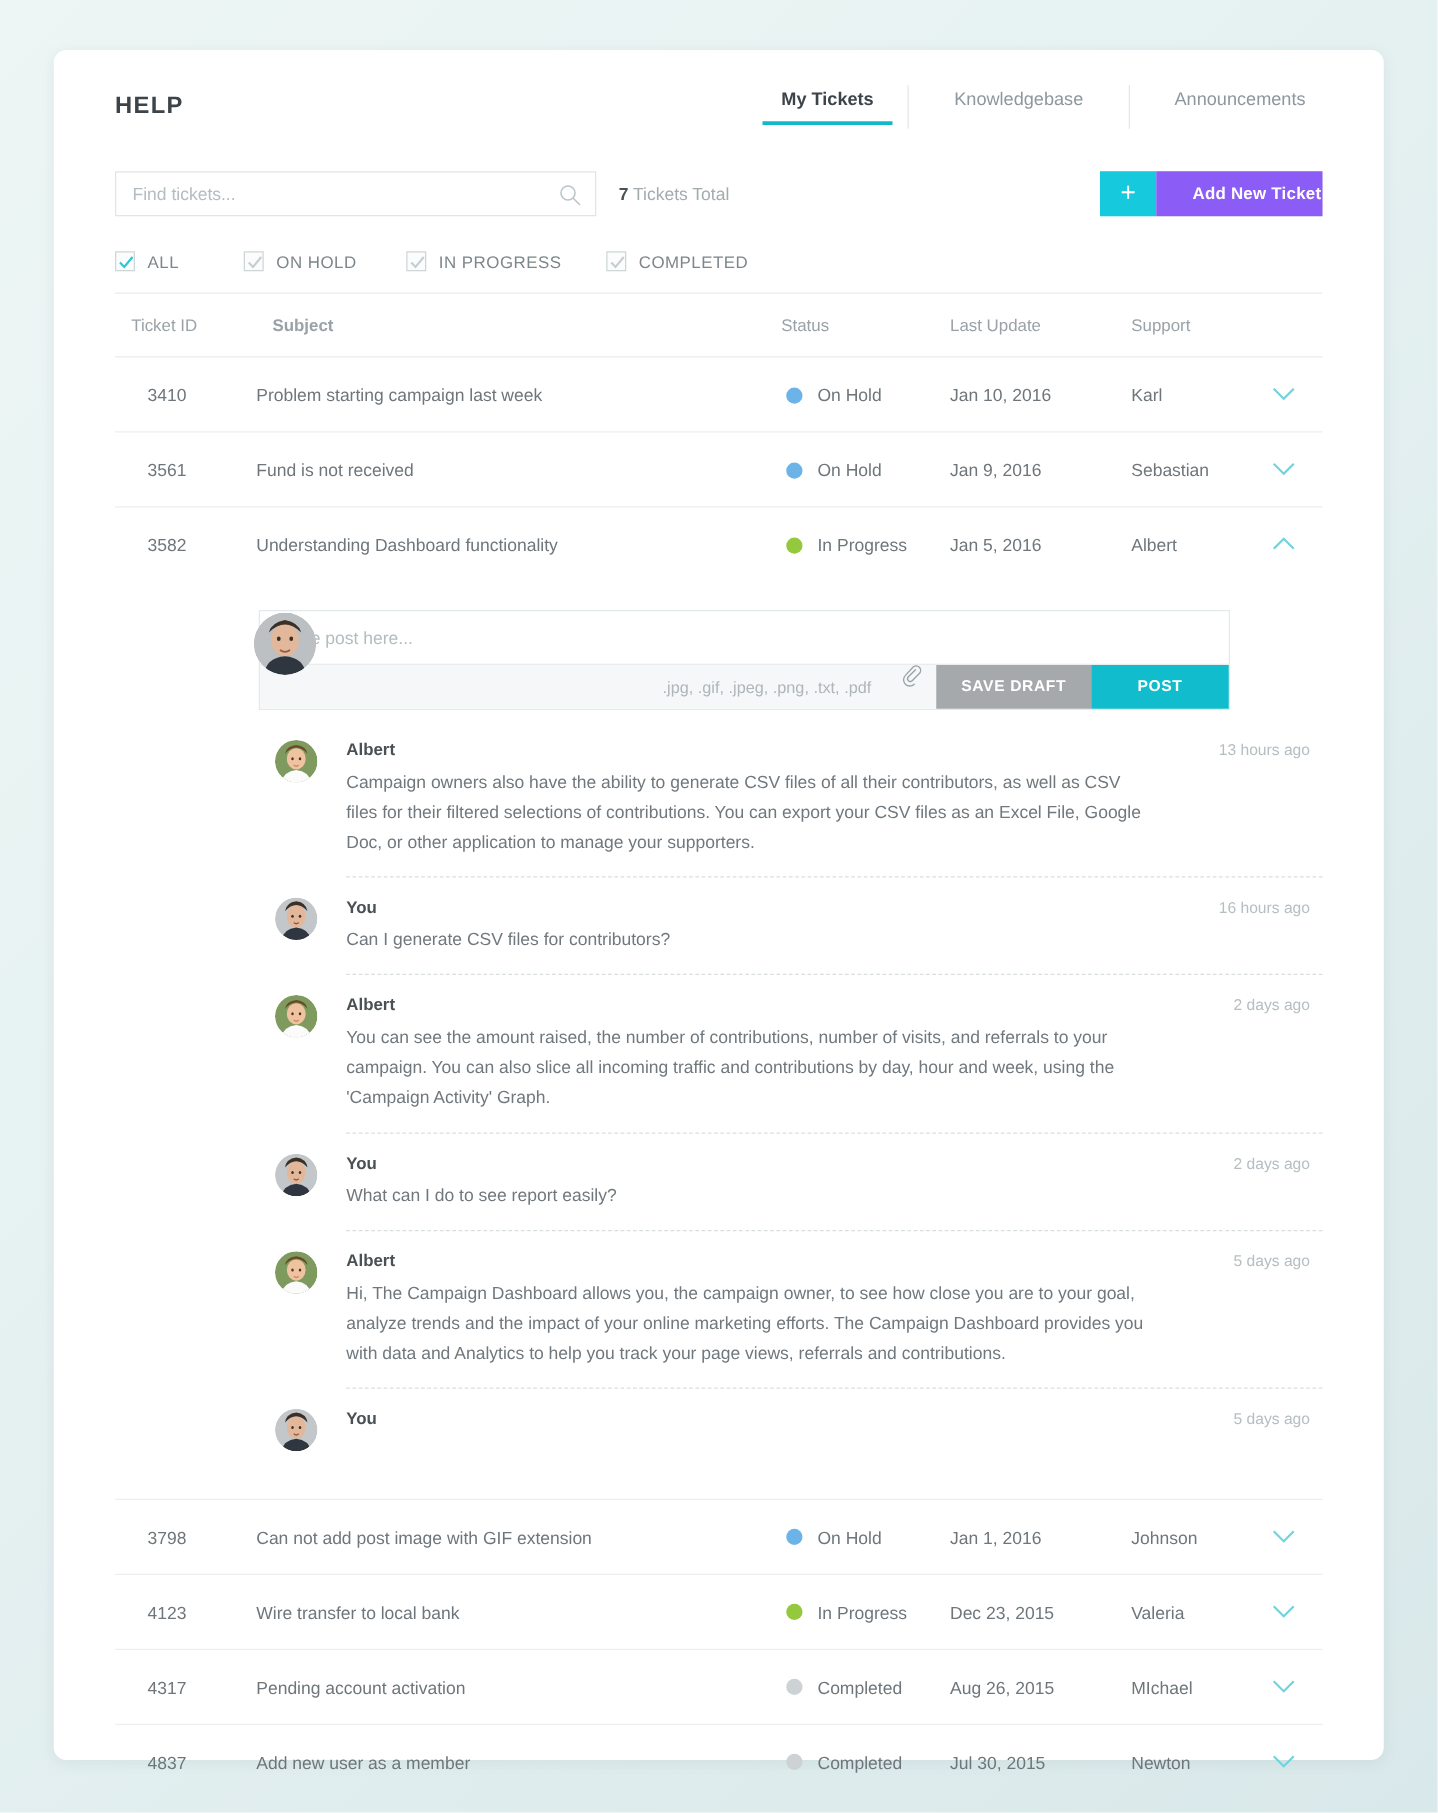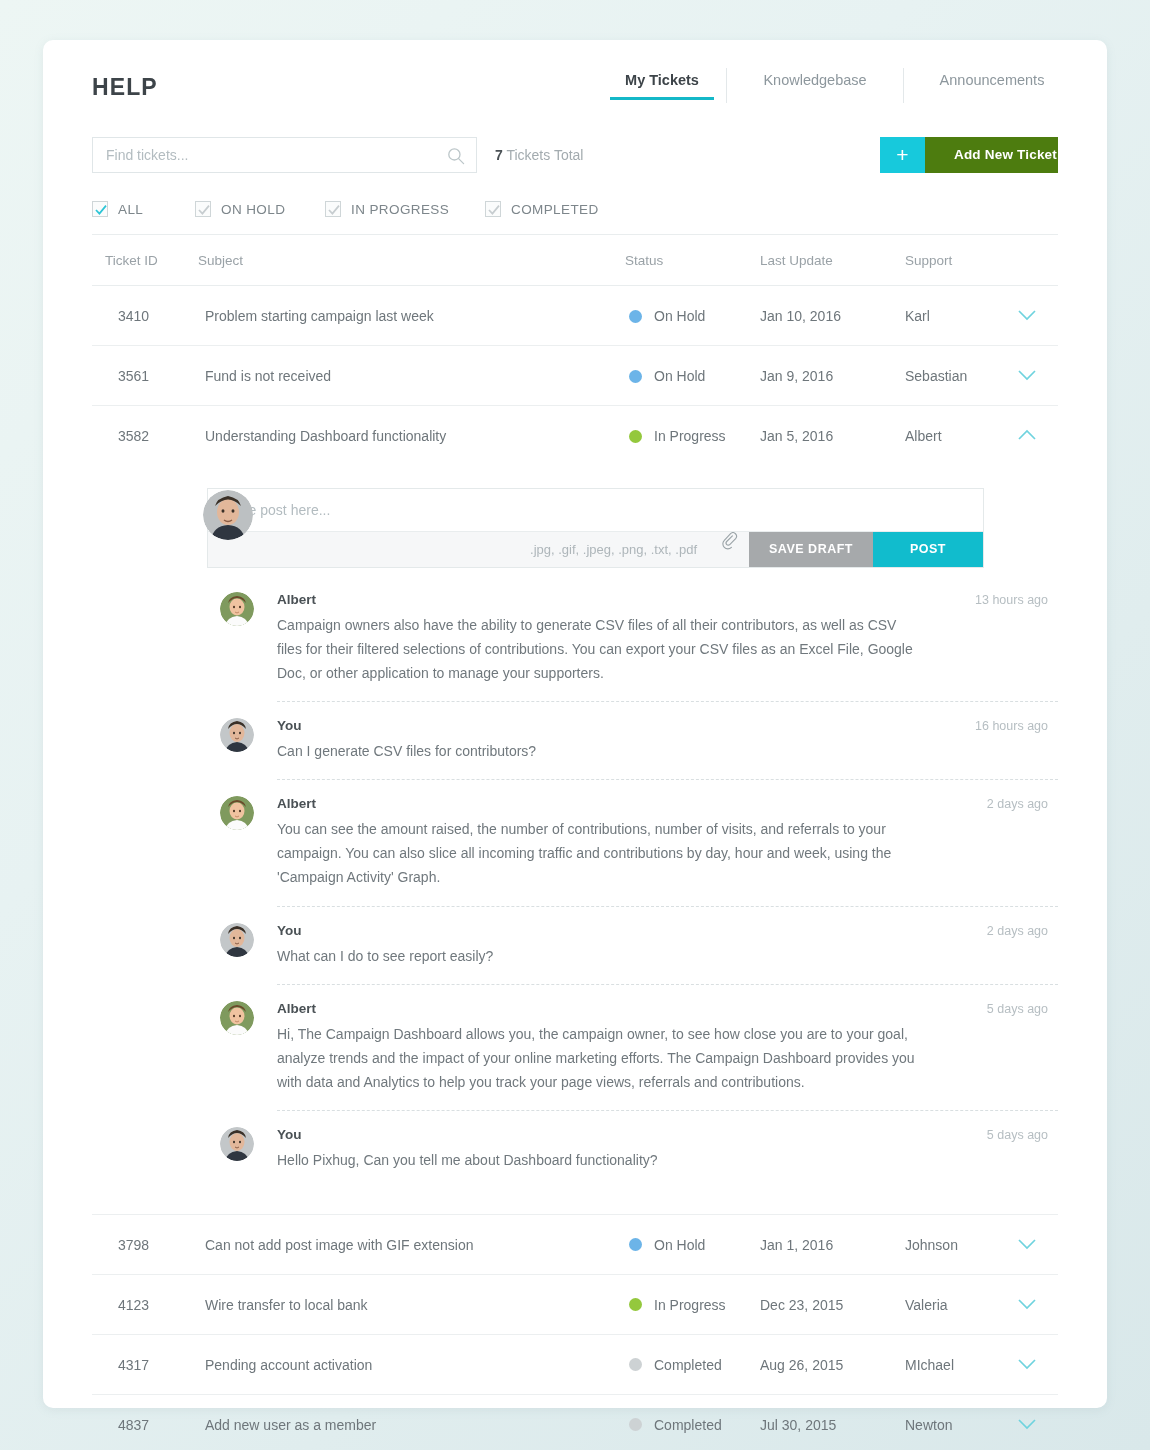--- a/index.html
+++ b/index.html
@@ -25,21 +25,21 @@
 
   
   .header {
     position: relative;
     height: 82px;
   }
   .brand {
     position: absolute;
     left: 49px;
     top: 34px;
-    font-size: 23px;
+    font-size: 19px;
     font-weight: bold;
     letter-spacing: 1.1px;
     color: #3d4449;
   }
   .tabs {
     position: absolute;
     left: 555px;
     top: 32px;
     display: flex;
     align-items: flex-start;
@@ -138,21 +138,21 @@
     width: 45px;
     background: #17c9dc;
     color: #fff;
     font-size: 21px;
     line-height: 36px;
     text-align: center;
     font-weight: 300;
   }
   .add-ticket-label {
     flex: 1;
-    background: #4d7c0f;
+    background: #8b5cf6;
     color: #fff;
     font-size: 13.5px;
     font-weight: bold;
     line-height: 36px;
     text-align: center;
     letter-spacing: .2px;
     padding-left: 28px;
   }
 
   
@@ -197,21 +197,21 @@
     position: relative;
     border-bottom: 1px solid #e9edee;
   }
   .th {
     position: absolute;
     top: 18px;
     font-size: 13.5px;
     color: #9aa2a7;
   }
   .col-id     { left: 13px; }
-  .col-subj   { left: 106px; }
+  .col-subj   { left: 126px; font-weight: bold; }
   .col-status { left: 533px; }
   .col-update { left: 668px; }
   .col-supp   { left: 813px; }
 
   .trow {
     position: relative;
     height: 60px;
     border-bottom: 1px solid #eceff0;
     cursor: pointer;
   }
@@ -699,21 +699,20 @@
                 <path d="M15 20 Q17 22 19 20" stroke="#8a5d45" stroke-width="1" fill="none"></path>
                 <path d="M5 34 Q7 25 17 24 Q27 25 29 34Z" fill="#2f3640"></path>
               </g>
             </svg>
           </span>
           <div class="msg-inner">
             <div class="msg-head">
               <span class="msg-author">You</span>
               <span class="msg-time">5 days ago</span>
             </div>
-            <div class="msg-body">Hello Pixhug, Can you tell me about Dashboard functionality?</div>
           </div>
         </div>
 
       </div>
     </div>
 
     <div class="trow">
       <div class="td id">3798</div>
       <div class="td subj">Can not add post image with GIF extension</div>
       <div class="td status">

